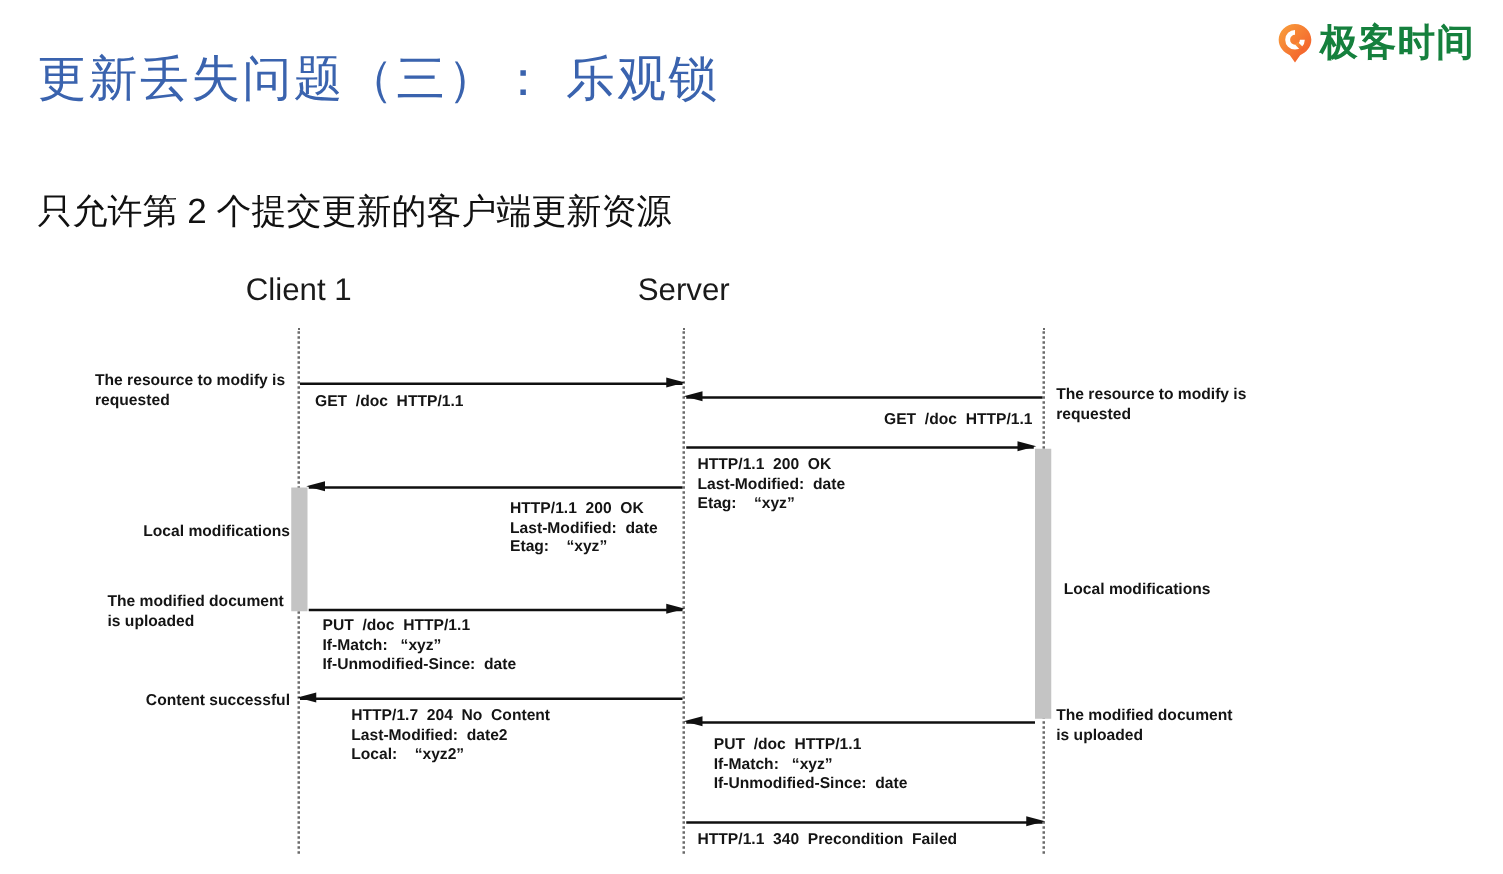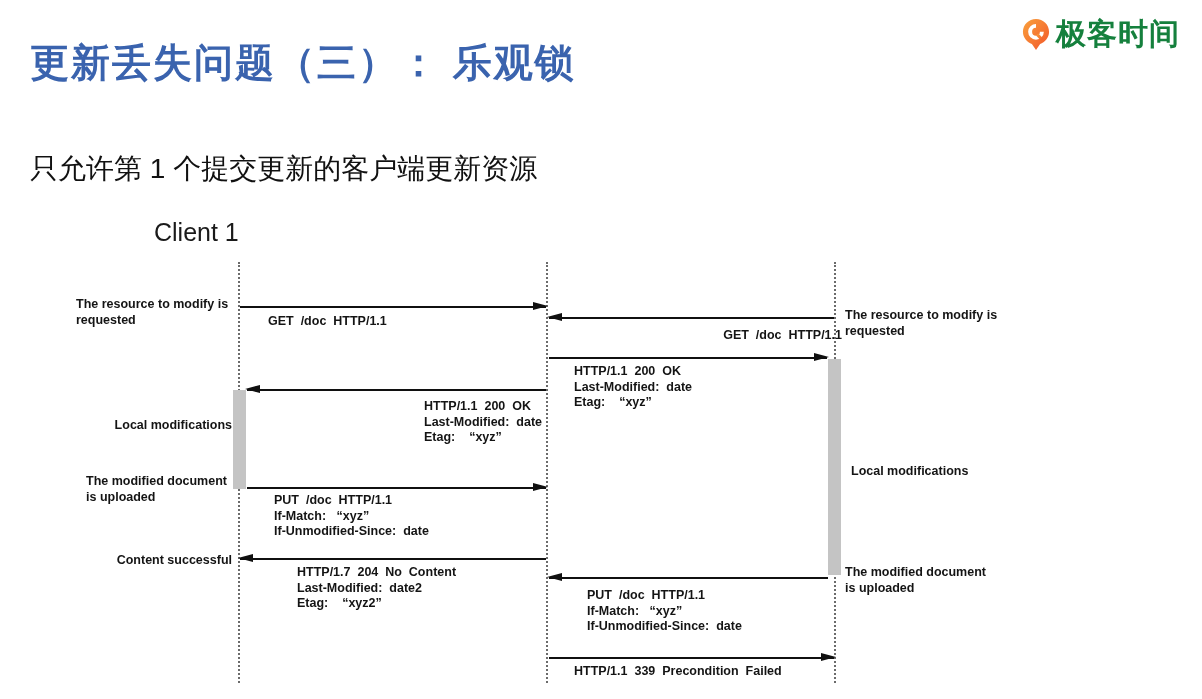--- a/index.html
+++ b/index.html
@@ -4,37 +4,37 @@
 <style>
   * { margin: 0; padding: 0; box-sizing: border-box; }
   html, body { width: 1202px; height: 699px; background: #ffffff; overflow: hidden; }
   body { font-family: "Liberation Sans", sans-serif; position: relative; }
 
   .slide { position: absolute; inset: 0; background: #ffffff; }
 
   
   .page-title {
     position: absolute; left: 30px; top: 36px;
-    font-size: 39px; font-weight: 700; letter-spacing: 2px;
+    font-size: 39px; font-weight: 400; letter-spacing: 2px;
     color: #3A63AE;
     font-family: "Liberation Sans", sans-serif;
   }
   .subtitle {
     position: absolute; left: 30px; top: 150px;
     font-size: 28px; font-weight: 400; color: #111111;
   }
   .logo { position: absolute; right: 22px; top: 14px; display: flex; align-items: center; gap: 6px; }
   .logo svg { display: block; }
   .logo-text { font-size: 30px; font-weight: 700; color: #15803d; letter-spacing: 1px; }
 
   
   .diagram { position: absolute; inset: 0; color: #111; }
 
   .actor {
-    position: absolute; top: 218px; width: 170px; text-align: left;
+    position: absolute; top: 218px; width: 170px; text-align: center;
     font-size: 25px; font-weight: 400; color: #1a1a1a;
   }
   .lifeline {
     position: absolute; top: 262px; height: 421px; width: 0;
     border-left: 2px dotted #6b6b6b;
   }
   .activation {
     position: absolute; background: #c4c4c4; width: 13px;
   }
 
@@ -43,21 +43,21 @@
     content: ""; position: absolute; right: -2px; top: -4.2px;
     border-left: 15px solid #101010;
     border-top: 4.8px solid transparent; border-bottom: 4.8px solid transparent;
   }
   .arrow.head-left::before {
     content: ""; position: absolute; left: -2px; top: -4.2px;
     border-right: 15px solid #101010;
     border-top: 4.8px solid transparent; border-bottom: 4.8px solid transparent;
   }
 
-  .msg { position: absolute; font-size: 12.5px; font-weight: 700; line-height: 15.6px; color: #141414; margin-left: 16px; }
+  .msg { position: absolute; font-size: 12.5px; font-weight: 700; line-height: 15.6px; color: #141414; }
   .msg div { white-space: pre; }
 
   .note { position: absolute; font-size: 12.5px; font-weight: 700; line-height: 16px; color: #141414; }
   .note.align-right { text-align: right; }
 </style>
 </head>
 <body>
 
 <div class="slide">
 
@@ -71,25 +71,26 @@
           <stop offset="1" stop-color="#F2562A"></stop>
         </linearGradient>
       </defs>
       <path d="M15 1 C7.3 1 1 7.1 1 14.6 C1 20.9 5.6 25.8 10.6 27.8 L15 34 L19.4 27.8 C24.4 25.8 29 20.9 29 14.6 C29 7.1 22.7 1 15 1 Z" fill="url(#lg)"></path>
       <path d="M15 6.2 a8.4 8.4 0 1 0 8.4 8.4 h-4.2 a4.2 4.2 0 1 1 -4.2 -4.2 Z" fill="#ffffff"></path>
       <path d="M17.5 16.5 l5.5 5.5 -2.6 2.2 -5.4 -5.6 Z" fill="url(#lg)"></path>
     </svg>
     <span class="logo-text">极客时间</span>
   </div>
 
-  <p class="subtitle">只允许第 1 个提交更新的客户端更新资源</p>
+  <p class="subtitle">只允许第 2 个提交更新的客户端更新资源</p>
 
   <div class="diagram">
 
     <div class="actor" style="left:154px;">Client 1</div>
+    <div class="actor" style="left:462px;">Server</div>
 
     <div class="lifeline" style="left:238px;"></div>
     <div class="lifeline" style="left:546px;"></div>
     <div class="lifeline" style="left:834px;"></div>
 
     <div class="activation" style="left:233px; top:390px; height:99px;"></div>
     <div class="activation" style="left:828px; top:359px; height:216px;"></div>
 
     <div class="arrow head-right" style="left:240px; top:306px; width:306px;"></div>
     <div class="arrow head-left" style="left:549px; top:317px; width:285px;"></div>
@@ -122,31 +123,31 @@
 
     <div class="msg" style="left:258px; top:493px;">
       <div>PUT  /doc  HTTP/1.1</div>
       <div>If-Match:   “xyz”</div>
       <div>If-Unmodified-Since:  date</div>
     </div>
 
     <div class="msg" style="left:281px; top:565px;">
       <div>HTTP/1.7  204  No  Content</div>
       <div>Last-Modified:  date2</div>
-      <div>Etag:    “xyz2”</div>
+      <div>Local:    “xyz2”</div>
     </div>
 
     <div class="msg" style="left:571px; top:588px;">
       <div>PUT  /doc  HTTP/1.1</div>
       <div>If-Match:   “xyz”</div>
       <div>If-Unmodified-Since:  date</div>
     </div>
 
     <div class="msg" style="left:558px; top:664px;">
-      <div>HTTP/1.1  339  Precondition  Failed</div>
+      <div>HTTP/1.1  340  Precondition  Failed</div>
     </div>
 
     <div class="note" style="left:76px; top:296px; width:158px;">The resource to modify is requested</div>
     <div class="note align-right" style="left:82px; top:417px; width:150px;">Local modifications</div>
     <div class="note" style="left:86px; top:473px; width:148px;">The modified document is uploaded</div>
     <div class="note align-right" style="left:82px; top:552px; width:150px;">Content successful</div>
 
     <div class="note" style="left:845px; top:307px; width:160px;">The resource to modify is requested</div>
     <div class="note" style="left:851px; top:463px; width:160px;">Local modifications</div>
     <div class="note" style="left:845px; top:564px; width:148px;">The modified document is uploaded</div>

